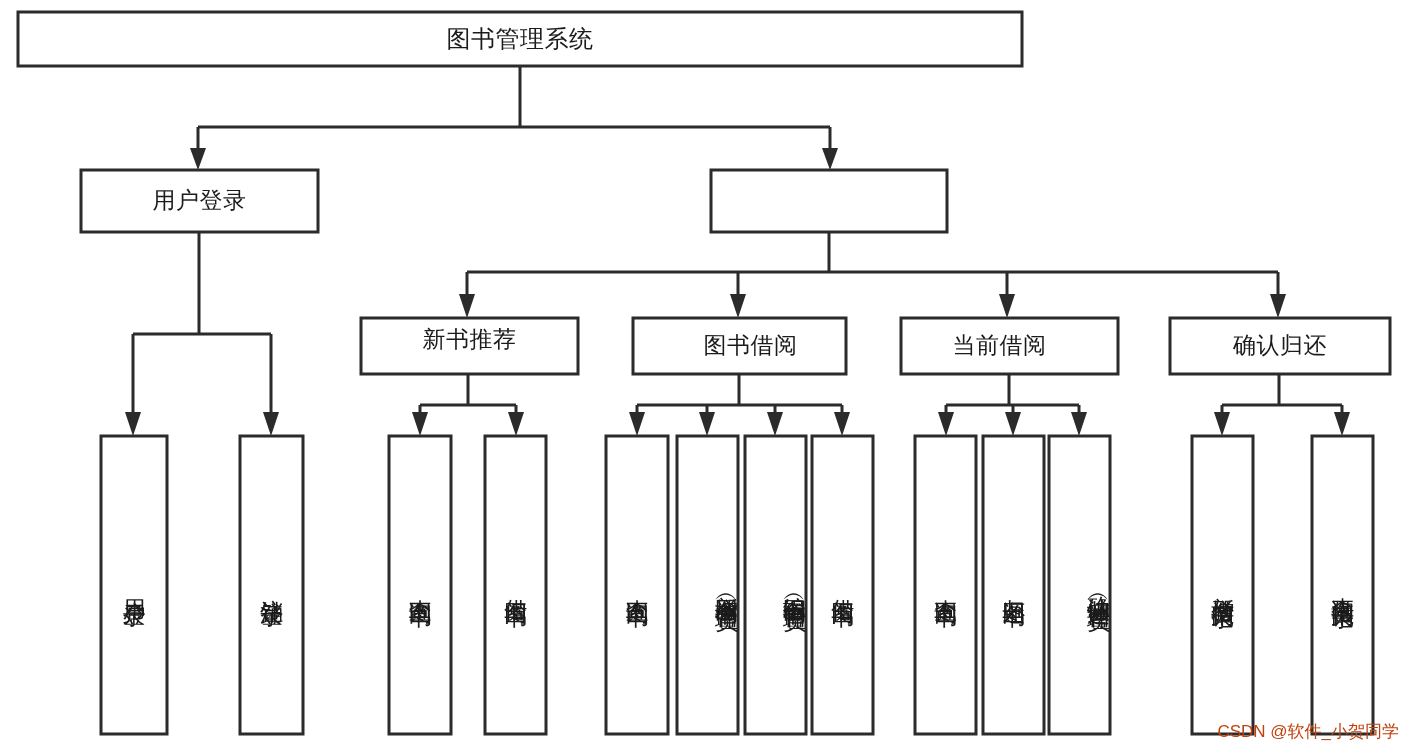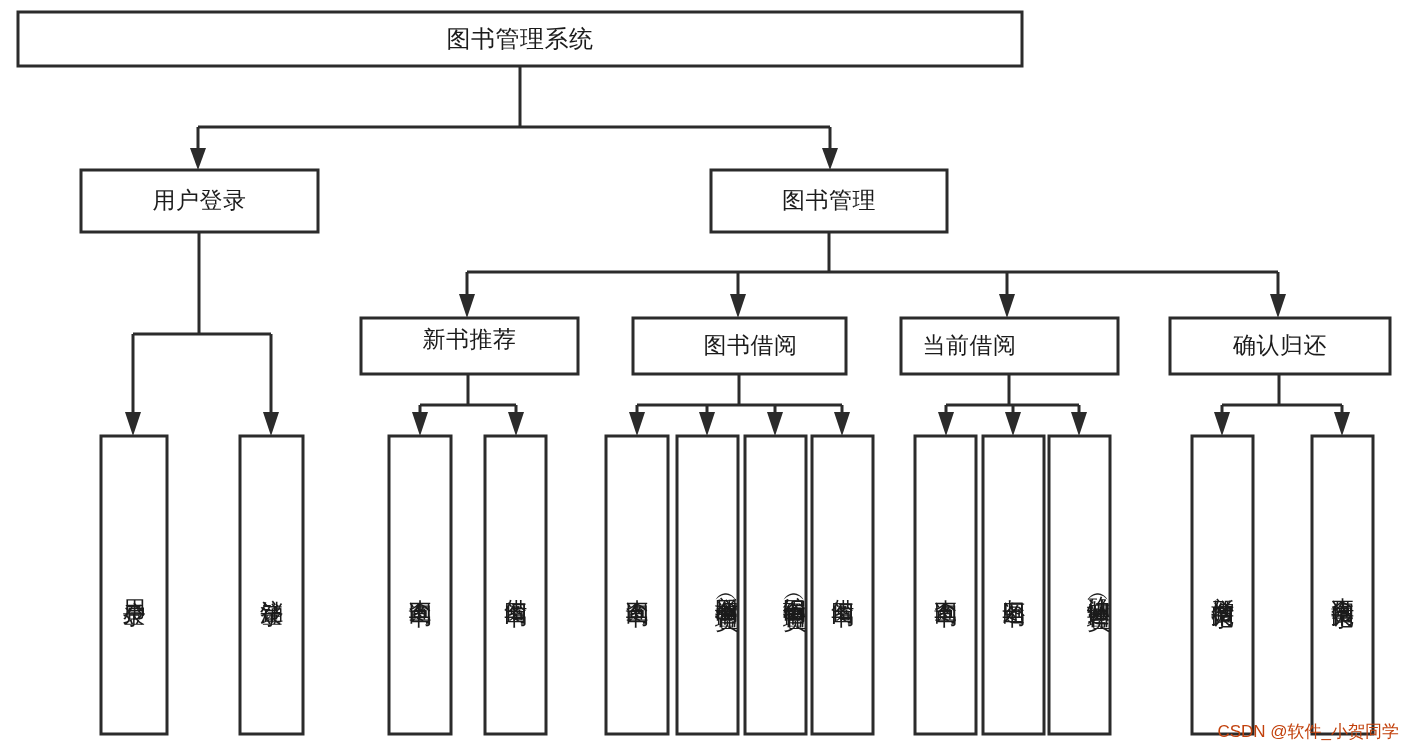--- a/index.html
+++ b/index.html
@@ -192,27 +192,26 @@
     <rect class="node-box" x="1049" y="436" width="61" height="298"></rect>
 
     <rect class="node-box" x="1192" y="436" width="61" height="298"></rect>
     <rect class="node-box" x="1312" y="436" width="61" height="298"></rect>
   </svg>
 
   <div class="node-label horiz-label root" style="left:18px; top:12px; width:1004px; height:54px;">图书管理系统</div>
 
   <div class="node-label horiz-label" style="left:81px; top:170px; width:237px; height:62px;">用户登录</div>
 
-  <div class="node-label horiz-label" style="left:711px; top:170px; width:236px; height:62px;">图书管理</div>
 
   <div class="node-label horiz-label" style="left:361px; top:318px; width:217px; height:44px;">新书推荐</div>
 
   <div class="node-label horiz-label" style="left:633px; top:318px; width:235px; height:56px;font-family:Liberation Serif, serif;">图书借阅</div>
 
-  <div class="node-label horiz-label" style="left:871px; top:318px; width:197px; height:56px;">当前借阅</div>
+  <div class="node-label horiz-label" style="left:901px; top:318px; width:197px; height:56px;">当前借阅</div>
 
   <div class="node-label horiz-label" style="left:1170px; top:318px; width:220px; height:56px;">确认归还</div>
 
   <div class="node-label vert-label" style="left:101px; top:436px; width:66px; height:298px; align-items:center; padding-top:0;">用户登录</div>
 
   <div class="node-label vert-label" style="left:240px; top:436px; width:63px; height:298px; align-items:center; padding-top:0;">注销登录</div>
 
   <div class="node-label vert-label" style="left:389px; top:436px; width:62px; height:298px; align-items:center; padding-top:0;">查询图书</div>
 
   <div class="node-label vert-label" style="left:485px; top:436px; width:61px; height:298px; align-items:center; padding-top:0;">借阅图书</div>

